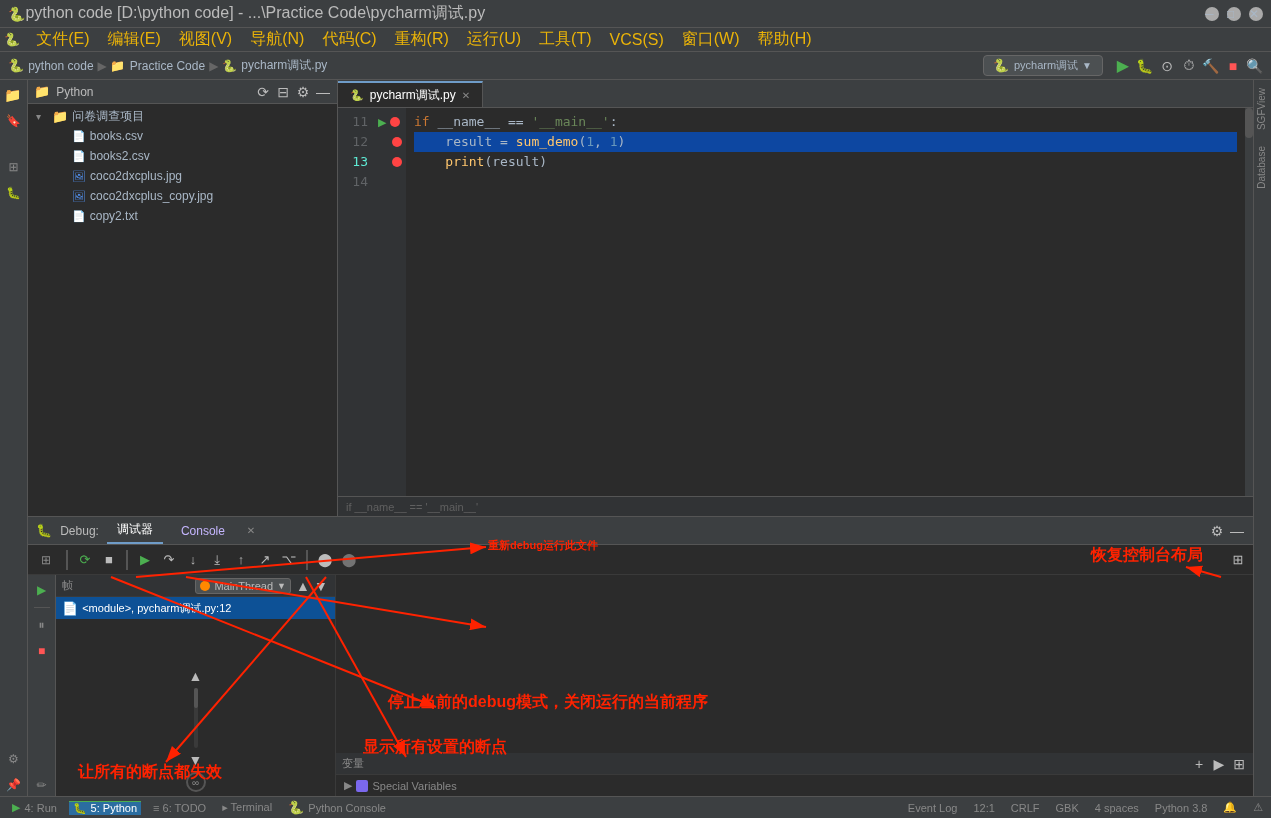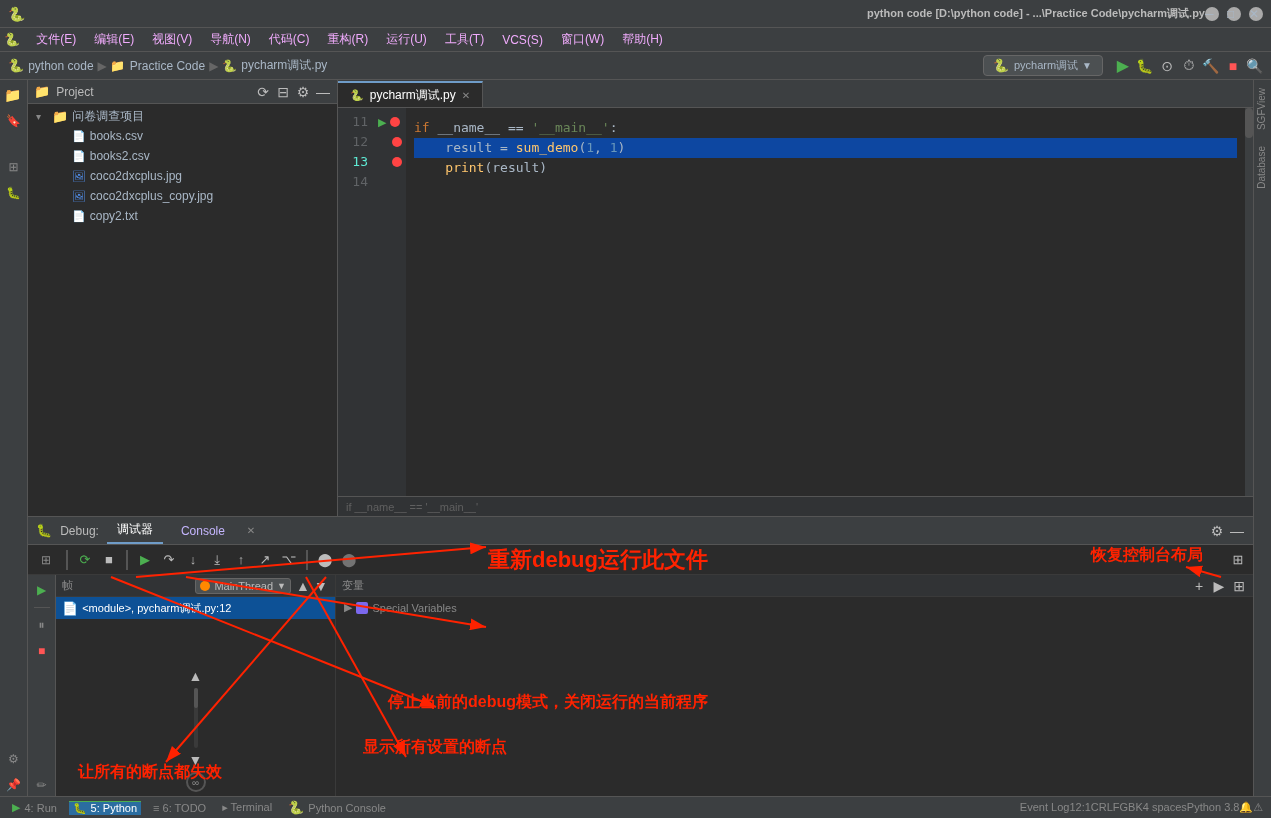--- a/index.html
+++ b/index.html
@@ -24,25 +24,24 @@
       justify-content: space-between;
     }
     .title-bar-left {
       display: flex;
       align-items: center;
       gap: 16px;
       font-size: 11px;
       color: #bbb;
     }
     .title-bar-center {
-      font-size: 11px;
+      font-size: 16px;
       color: #bbb;
       flex: 1;
-      text-align: right;
-      font-weight: bold;
+      text-align: left;
     }
     .title-bar-right {
       display: flex;
       gap: 8px;
     }
     .win-btn {
       width: 14px;
       height: 14px;
       border-radius: 50%;
       display: inline-block;
@@ -57,22 +56,22 @@
       background: #3c3f41;
       height: 24px;
       display: flex;
       align-items: center;
       padding: 0 4px;
       border-bottom: 1px solid #555;
       gap: 2px;
     }
     .menu-item {
       padding: 2px 8px;
-      font-size: 12px;
-      color: #f0abfc;
+      font-size: 16px;
+      color: #eab308;
       cursor: pointer;
       border-radius: 3px;
     }
 
     
     .breadcrumb-bar {
       background: #3c3f41;
       height: 28px;
       display: flex;
       align-items: center;
@@ -242,21 +241,21 @@
       text-align: right;
       padding-right: 6px;
       color: #606366;
       font-family: 'Consolas', monospace;
       font-size: 13px;
       line-height: 20px;
       user-select: none;
     }
     .code-content {
       flex: 1;
-      padding: 10px 8px;
+      padding: 4px 8px;
       font-family: 'Consolas', monospace;
       font-size: 13px;
       line-height: 20px;
       overflow-x: auto;
     }
     .code-line {
       display: flex;
       align-items: center;
       height: 20px;
       position: relative;
@@ -416,20 +415,21 @@
       padding: 0 6px;
       font-size: 11px;
       cursor: pointer;
     }
     .frame-item.selected { background: #0d5196; color: #fff; }
 
     .debug-variables {
       flex: 1;
       display: flex;
       flex-direction: column;
+      justify-content: flex-end;
     }
     .debug-variables-header {
       height: 22px;
       background: #313335;
       display: flex;
       align-items: center;
       padding: 0 6px;
       font-size: 11px;
       color: #888;
       border-bottom: 1px solid #3a3a3a;
@@ -457,21 +457,22 @@
       gap: 16px;
     }
     .status-left {
       display: flex;
       gap: 8px;
       align-items: center;
     }
     .status-right {
       margin-left: auto;
       display: flex;
-      gap: 0;
+      gap: 16px;
+      align-items: center;
     }
     .status-tab {
       display: flex;
       align-items: center;
       gap: 4px;
       cursor: pointer;
       padding: 0 4px;
     }
     .status-tab.active { color: #fff; border-top: 1px solid #4caf50; background: #2b6da0; }
 
@@ -585,21 +586,21 @@
     <div class="sidebar-icon">📌</div>
   </div>
 
   <div class="content-area">
 
     <div style="display:flex; flex:1; overflow:hidden; position:relative;">
 
       <div class="project-panel">
         <div class="project-header">
           <span style="font-size:13px;">📁</span>
-          <span>Project</span>
+          <span>Python</span>
           <div class="project-header-icons">
             <span class="toolbar-icon">⟳</span>
             <span class="toolbar-icon">⊟</span>
             <span class="toolbar-icon">⚙</span>
             <span class="toolbar-icon">—</span>
           </div>
         </div>
         <div class="project-tree">
           <div class="tree-item">
             <span class="tree-arrow">▾</span>
@@ -802,21 +803,21 @@
 
         <line x1="55" y1="60" x2="380" y2="190" stroke="#ff2200" stroke-width="2" marker-end="url(#arrowhead)"></line>
 
         <line x1="250" y1="60" x2="350" y2="240" stroke="#ff2200" stroke-width="2" marker-end="url(#arrowhead)"></line>
 
         <line x1="270" y1="60" x2="110" y2="245" stroke="#ff2200" stroke-width="2" marker-end="url(#arrowhead)"></line>
 
         <line x1="1165" y1="60" x2="1130" y2="50" stroke="#ff2200" stroke-width="2" marker-end="url(#arrowhead)"></line>
       </svg>
 
-      <div style="position:absolute; top:28px; left:460px; color:#ff2200; font-size:22px; font-weight:bold; pointer-events:none;">重新debug运行此文件</div>
+      <div style="position:absolute; top:21px; left:460px; color:#ff2200; font-size:11px; font-weight:bold; pointer-events:none;">重新debug运行此文件</div>
 
 
       <div style="position:absolute; top:175px; left:360px; color:#ff2200; font-size:16px; font-weight:bold; pointer-events:none;">停止当前的debug模式，关闭运行的当前程序</div>
 
       <div style="position:absolute; top:220px; left:335px; color:#ff2200; font-size:16px; font-weight:bold; pointer-events:none;">显示所有设置的断点</div>
 
       <div style="position:absolute; top:245px; left:50px; color:#ff2200; font-size:16px; font-weight:bold; pointer-events:none;">让所有的断点都失效</div>
 
       <div style="position:absolute; top:28px; right:50px; color:#ff2200; font-size:16px; font-weight:bold; pointer-events:none;">恢复控制台布局</div>
 

